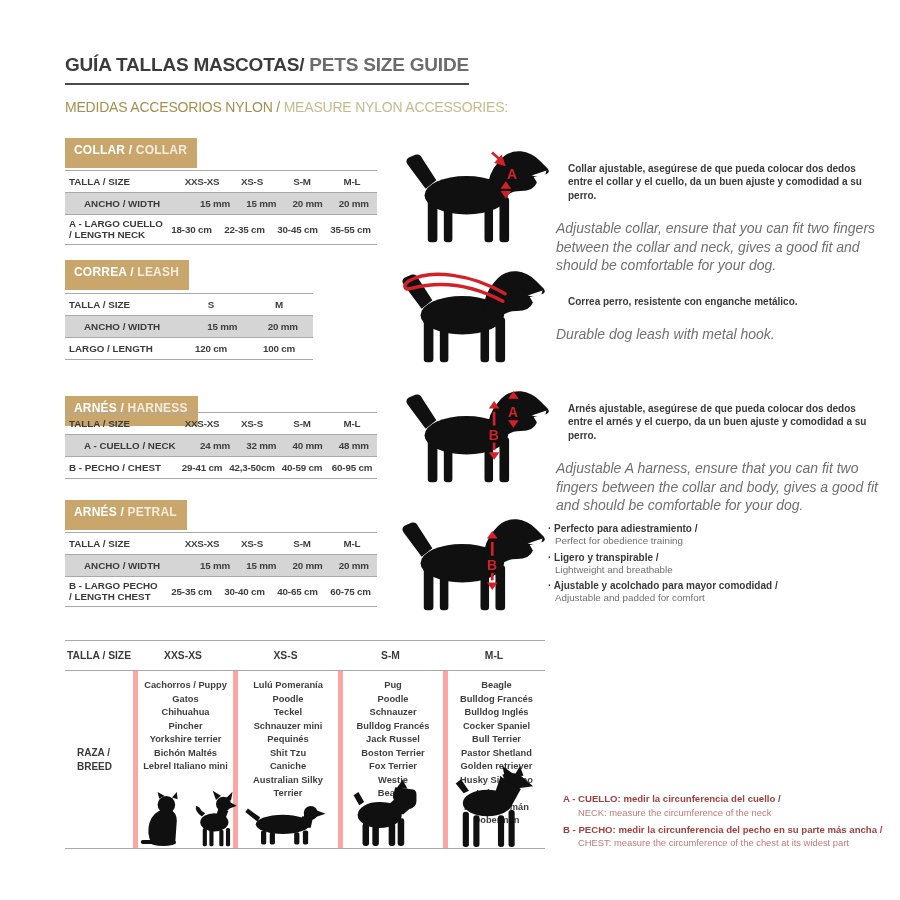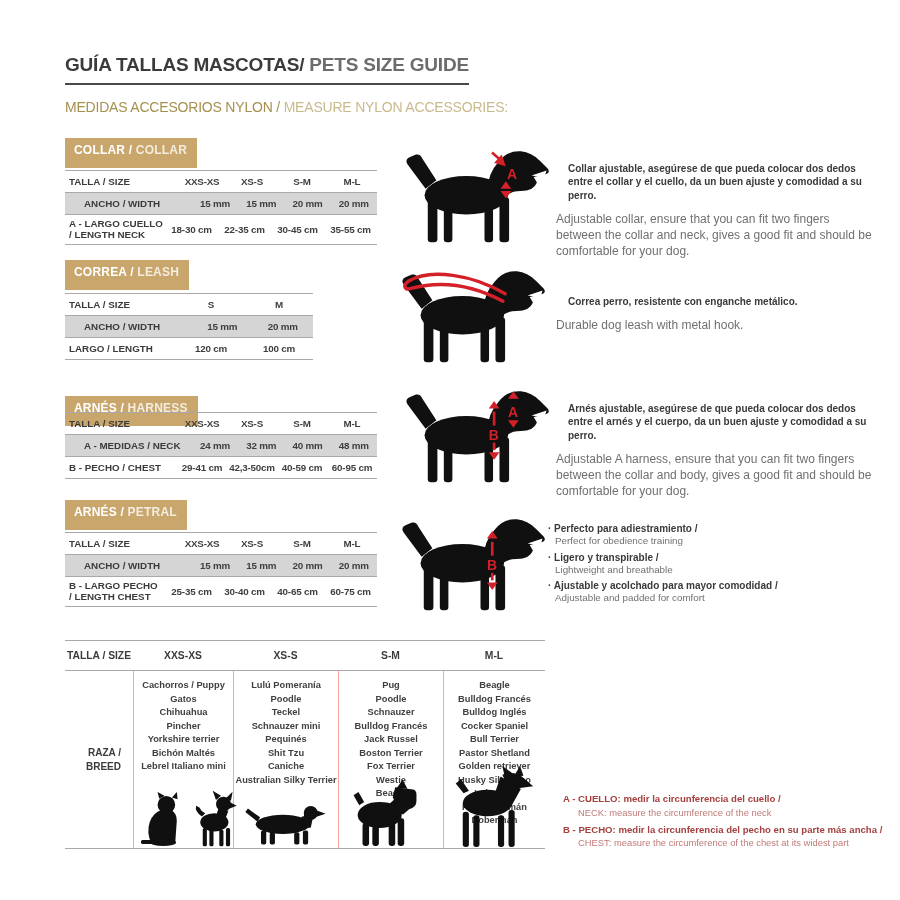--- a/index.html
+++ b/index.html
@@ -24,38 +24,38 @@
   .spec-table{position:absolute;border-bottom:1px solid #a9a9a9;}
   .trow{display:flex;align-items:center;border-top:1px solid #a9a9a9;min-height:21px;}
   .trow.gray{background:#d5d5d5;padding-left:15px;}
   .c0{width:112px;padding:3px 2px 3px 4px;font-weight:bold;font-size:9.8px;line-height:1.15;
       color:#3b3b3b;box-sizing:border-box;}
   .cv{flex:1;text-align:center;font-weight:bold;font-size:9.8px;color:#3f3f3f;letter-spacing:-0.2px;}
 
   
   .desc{position:absolute;width:322px;}
   .desc-es{font-weight:bold;color:#3a3a3a;font-size:10px;line-height:1.33;margin-left:12px;}
-  .desc-en{color:#707070;font-size:12px;line-height:1.33;margin-top:10px;}
+  .desc-en{color:#707070;font-size:14px;line-height:1.33;margin-top:17px;font-style:italic;}
   .bullets{position:absolute;width:330px;}
   .bullet{margin-bottom:3px;}
   .bullet .es{font-weight:bold;color:#3a3a3a;font-size:10px;line-height:1.3;}
   .bullet .es::before{content:"· ";}
   .bullet .en{color:#707070;font-size:9.8px;line-height:1.3;padding-left:7px;}
 
   
   .bt{position:absolute;left:65px;top:640px;width:480px;}
   .bt-header{display:flex;border-top:1px solid #a9a9a9;border-bottom:1px solid #a9a9a9;
              height:29px;align-items:center;}
   .bth{text-align:center;font-weight:bold;font-size:10.3px;color:#3b3b3b;box-sizing:border-box;}
   .bt-body{position:relative;height:177px;border-bottom:1px solid #a9a9a9;}
-  .bt-col{position:absolute;top:0;bottom:0;border-left:1px solid #fca5a5;padding-top:8px;
+  .bt-col{position:absolute;top:0;bottom:0;border-left:5px solid #fca5a5;padding-top:8px;
           font-size:9.3px;font-weight:bold;color:#3f3f3f;text-align:center;line-height:13.5px;
           box-sizing:border-box;}
   .bt-label{position:absolute;left:0;top:0;width:68px;height:100%;display:flex;align-items:center;
-            justify-content:center;text-align:right;font-weight:bold;font-size:10px;color:#3b3b3b;
+            justify-content:center;text-align:left;font-weight:bold;font-size:10px;color:#3b3b3b;
             padding:0 12px;box-sizing:border-box;line-height:1.35;}
 
   
   .notes{position:absolute;left:563px;top:792px;width:335px;}
   .note{margin-bottom:3px;}
   .note-es{font-weight:bold;color:#a4403e;font-size:9.6px;line-height:1.45;}
   .note-en{color:#c07b77;font-size:9.4px;line-height:1.45;padding-left:15px;}
 
   svg text{font-family:"Liberation Sans",sans-serif;}
 </style>
@@ -163,21 +163,21 @@
   </div>
   <div class="spec-table" style="left:65px;top:412px;width:312px">
     <div class="trow">
       <div class="c0">TALLA / SIZE</div>
       <div class="cv">XXS-XS</div>
       <div class="cv">XS-S</div>
       <div class="cv">S-M</div>
       <div class="cv">M-L</div>
     </div>
     <div class="trow gray">
-      <div class="c0">A - MEDIDAS / NECK</div>
+      <div class="c0">A - CUELLO / NECK</div>
       <div class="cv">24 mm</div>
       <div class="cv">32 mm</div>
       <div class="cv">40 mm</div>
       <div class="cv">48 mm</div>
     </div>
     <div class="trow">
       <div class="c0">B - PECHO / CHEST</div>
       <div class="cv">29-41 cm</div>
       <div class="cv">42,3-50cm</div>
       <div class="cv">40-59 cm</div>

